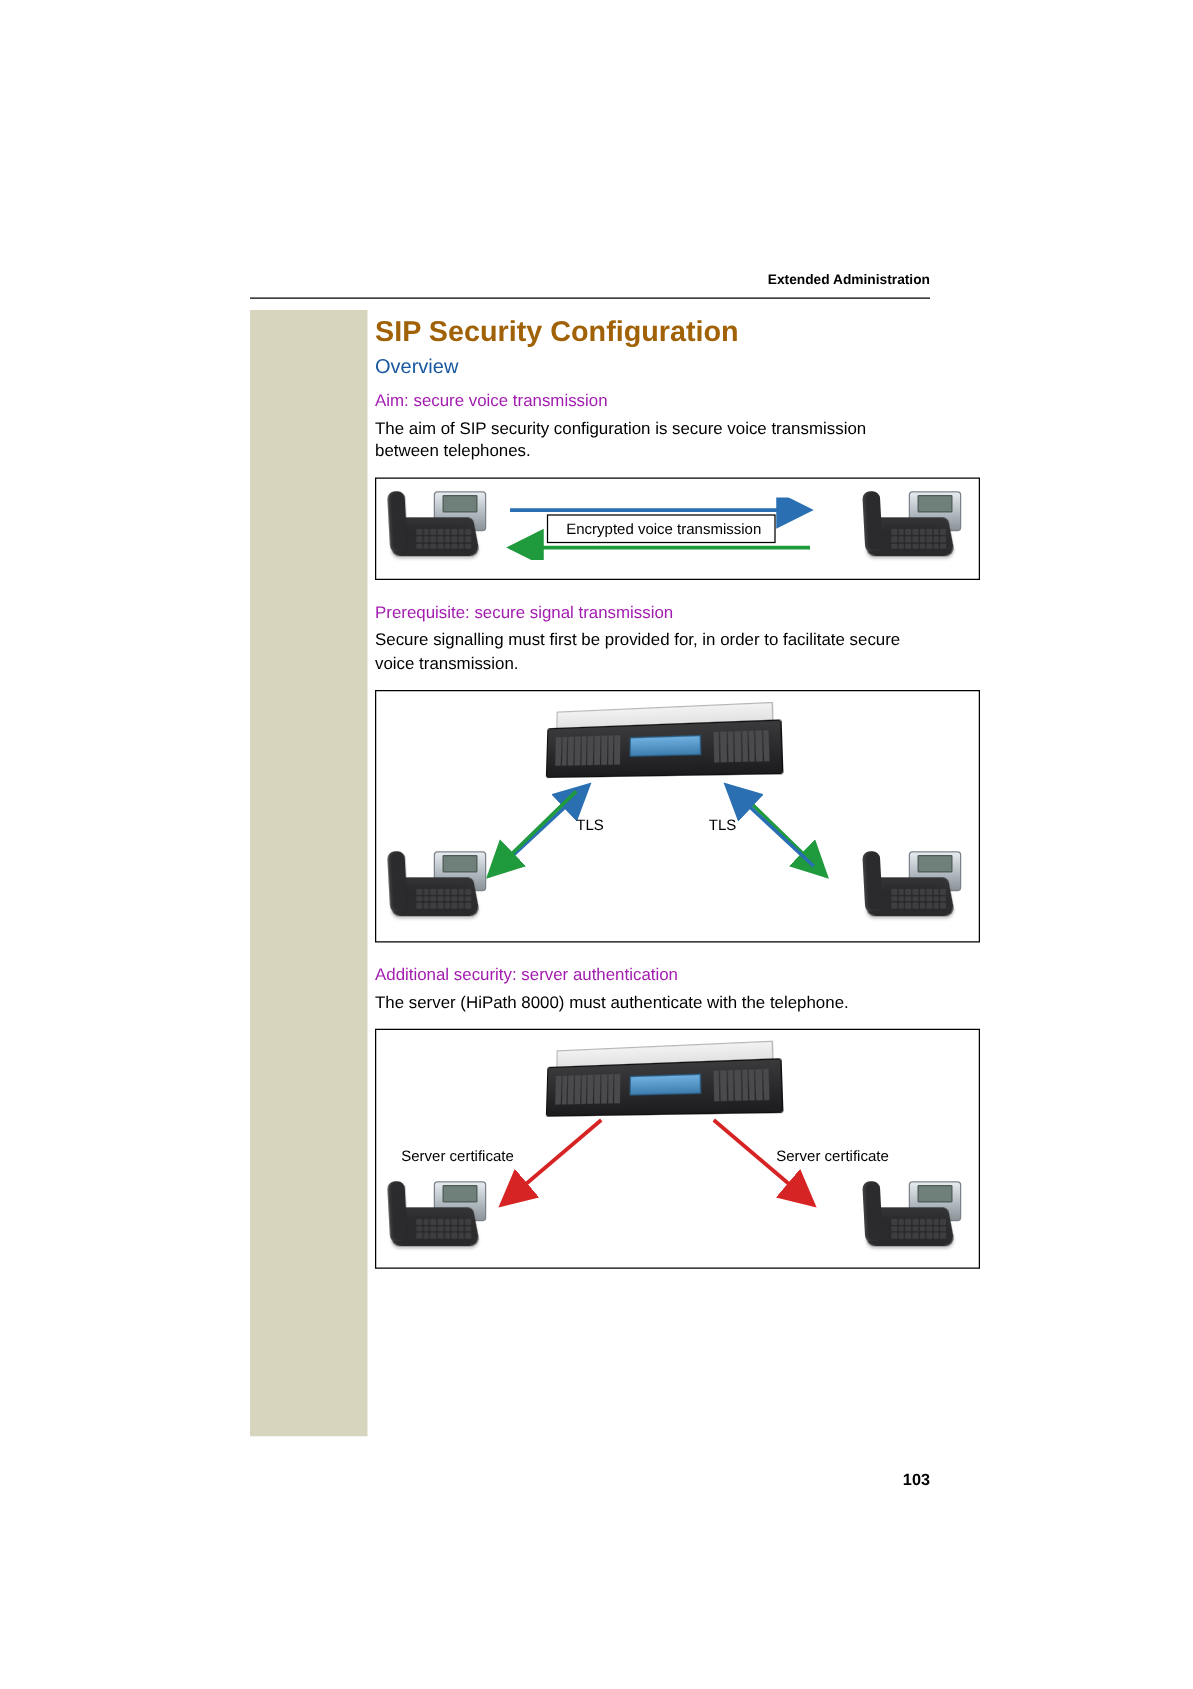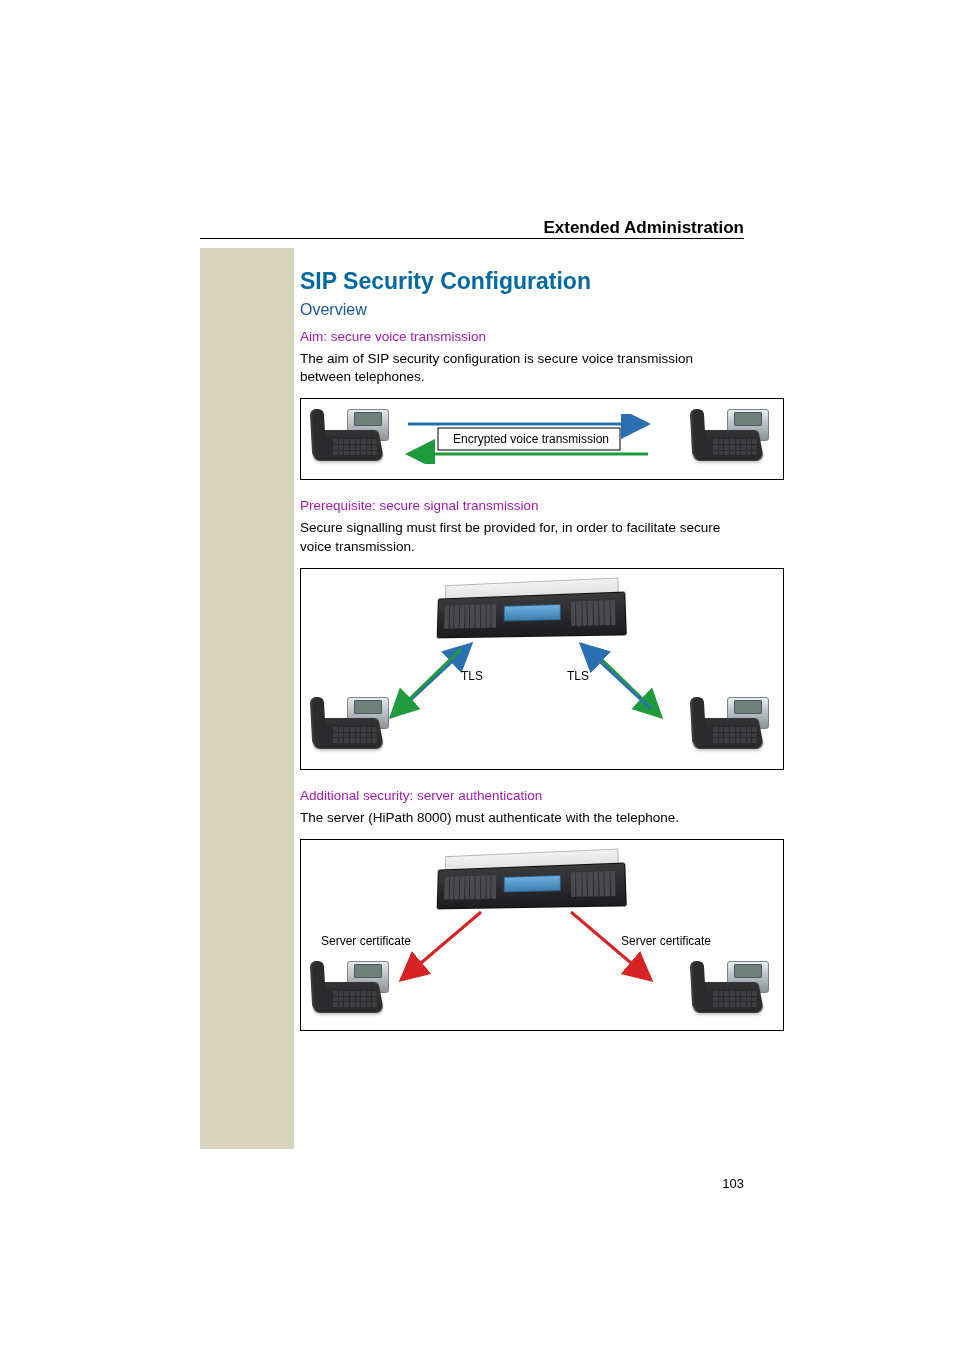--- a/index.html
+++ b/index.html
@@ -14,21 +14,21 @@
     height: 1351px;
     position: relative;
     box-sizing: border-box;
     background: #ffffff;
   }
   .header-right {
     position: absolute;
     right: 210px;
     top: 218px;
     font-weight: bold;
-    font-size: 17px;
+    font-size: 11px;
   }
   .hr-top {
     position: absolute;
     left: 200px;
     right: 210px;
     top: 238px;
     border-top: 1px solid #000;
   }
   .left-bar {
     position: absolute;
@@ -38,24 +38,24 @@
     bottom: 202px;
     background: #d8d5bf;
   }
   .content {
     position: absolute;
     left: 300px;
     top: 252px;
     right: 210px;
   }
   h1.sip-title {
-    margin: 16px 0 6px 0;
+    margin: 0 0 6px 0;
     font-size: 23px;
     font-weight: bold;
-    color: #0369a1;
+    color: #a16207;
     font-family: Arial, Helvetica, sans-serif;
   }
   h2.overview {
     margin: 6px 0 10px 0;
     font-size: 16px;
     font-weight: normal;
     color: #1958a0;
   }
   h3.sub {
     margin: 10px 0 6px 0;
@@ -166,21 +166,21 @@
   .arrow-label {
     position: absolute;
     font-size: 12px;
     color: #000;
   }
 
   .page-number {
     position: absolute;
     right: 210px;
     bottom: 160px;
-    font-weight: normal;
+    font-weight: bold;
     font-size: 13px;
   }
 </style>
 </head>
 <body>
 
 <div class="page">
 
   <div class="header-right">Extended Administration</div>
   <div class="hr-top"></div>

